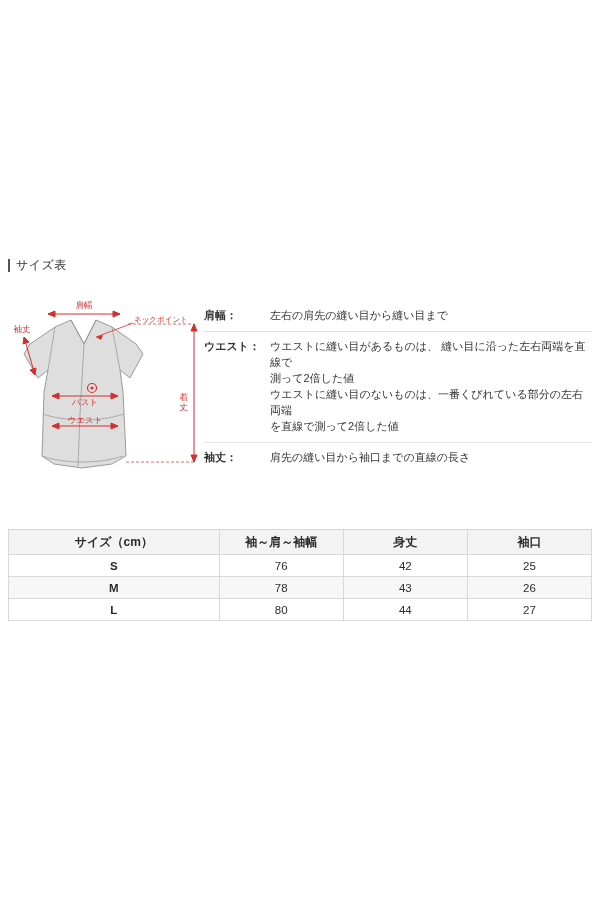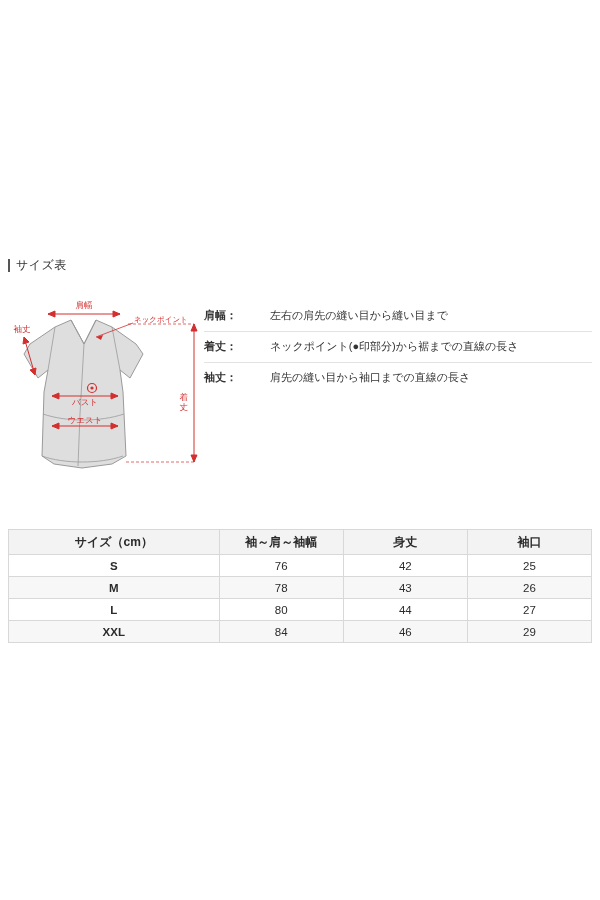--- a/index.html
+++ b/index.html
@@ -209,23 +209,26 @@
   <div class="defs">
     <table>
       <tbody>
         <tr>
           <td class="term">肩幅：</td>
           <td>
             <span class="line">左右の肩先の縫い目から縫い目まで</span>
           </td>
         </tr>
         <tr>
-          <td class="term">着丈：</td>
+          <td class="term">ウエスト：</td>
           <td>
-            <span class="line">ネックポイント(●印部分)から裾までの直線の長さ</span>
+            <span class="line">ウエストに縫い目があるものは、 縫い目に沿った左右両端を直線で</span>
+            <span class="line">測って2倍した値</span>
+            <span class="line">ウエストに縫い目のないものは、一番くびれている部分の左右両端</span>
+            <span class="line">を直線で測って2倍した値</span>
           </td>
         </tr>
         <tr>
           <td class="term">袖丈：</td>
           <td>
             <span class="line">肩先の縫い目から袖口までの直線の長さ</span>
           </td>
         </tr>
       </tbody>
     </table>
@@ -252,22 +255,16 @@
         <td>78</td>
         <td>43</td>
         <td>26</td>
       </tr>
       <tr>
         <td class="size-label">L</td>
         <td>80</td>
         <td>44</td>
         <td>27</td>
       </tr>
-      <tr>
-        <td class="size-label">XXL</td>
-        <td>84</td>
-        <td>46</td>
-        <td>29</td>
-      </tr>
     </tbody>
   </table>
 
 </div>
 
 </body></html>

